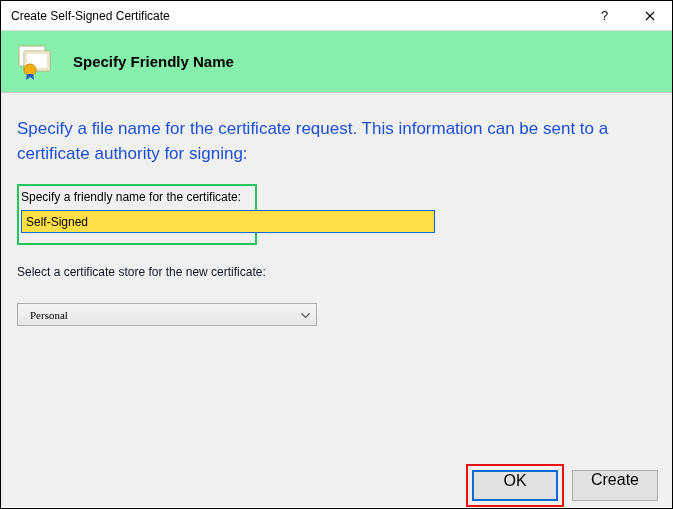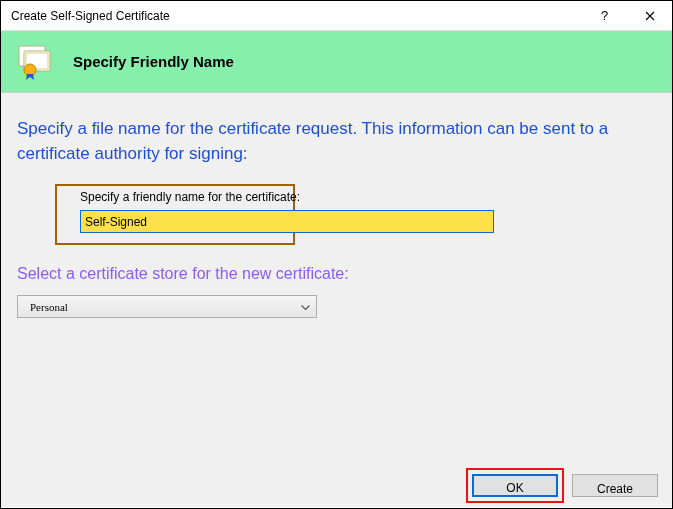--- a/index.html
+++ b/index.html
@@ -56,26 +56,25 @@
     height: 370px;
   }
   .desc {
     font-size: 17px;
     color: #1d4ed8;
     line-height: 1.45;
     margin-bottom: 18px;
     max-width: 620px;
   }
   .highlight-box {
-    border: 2px solid #a16207;
-    padding: 4px 6px 10px 23px;
+    border: 2px solid #22c55e;
+    padding: 4px 6px 10px 2px;
     width: 240px;
     position: relative;
     margin-bottom: 20px;
-    margin-left: 38px;
   }
   .field-label {
     font-size: 12px;
     color: #000;
     margin-bottom: 6px;
     white-space: nowrap;
   }
   .textfield-wrap {
     position: relative;
     width: 414px;
@@ -87,23 +86,23 @@
     background: #fde047;
     font-size: 12px;
     padding: 2px 4px;
     outline: none;
     font-family: inherit;
     position: absolute;
     left: 0;
     top: 0;
   }
   .store-label {
-    font-size: 16px;
-    color: #8b5cf6;
-    margin-bottom: 12px;
+    font-size: 12px;
+    color: #0f172a;
+    margin-bottom: 24px;
   }
   .select {
     width: 300px;
     height: 23px;
     border: 1px solid #adadad;
     background: linear-gradient(#f5f5f5,#e6e6e6);
     font-size: 11px;
     padding: 2px 22px 2px 12px;
     font-family: Liberation Serif, serif;
     position: relative;
@@ -120,27 +119,27 @@
     height: 44px;
     display: flex;
     align-items: center;
     justify-content: flex-end;
     gap: 8px;
     padding: 0 14px;
     background: #f0f0f0;
   }
   .btn {
     width: 86px;
-    height: 23px;
-    font-size: 12px;
+    height: 31px;
+    font-size: 16px;
     font-family: inherit;
     border: 1px solid #adadad;
     background: #e1e1e1;
     display: flex;
-    align-items: flex-end;
+    align-items: flex-start;
     justify-content: center;
   }
   .btn.primary {
     border: 2px solid #0a6bd6;
     background: #e1e1e1;
   }
   .ok-highlight {
     border: 2px solid #e11;
     padding: 4px;
   }

